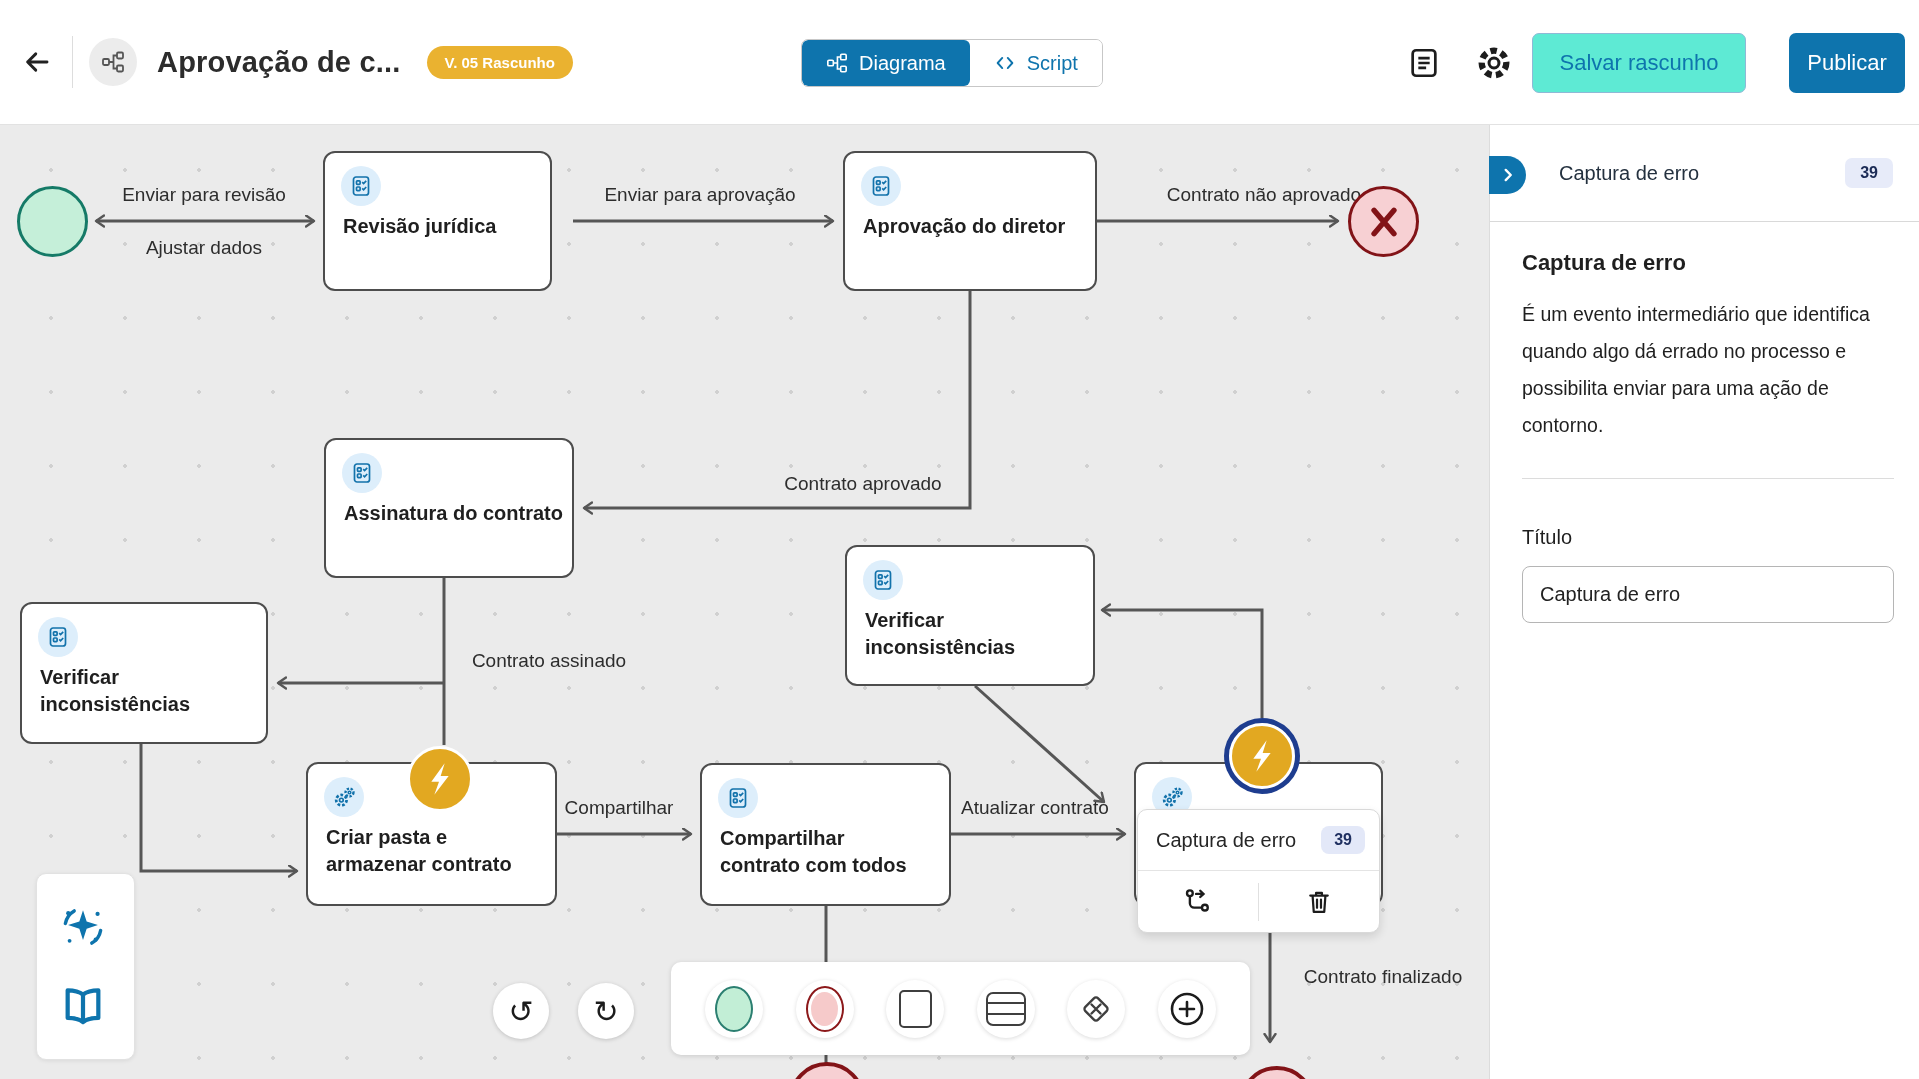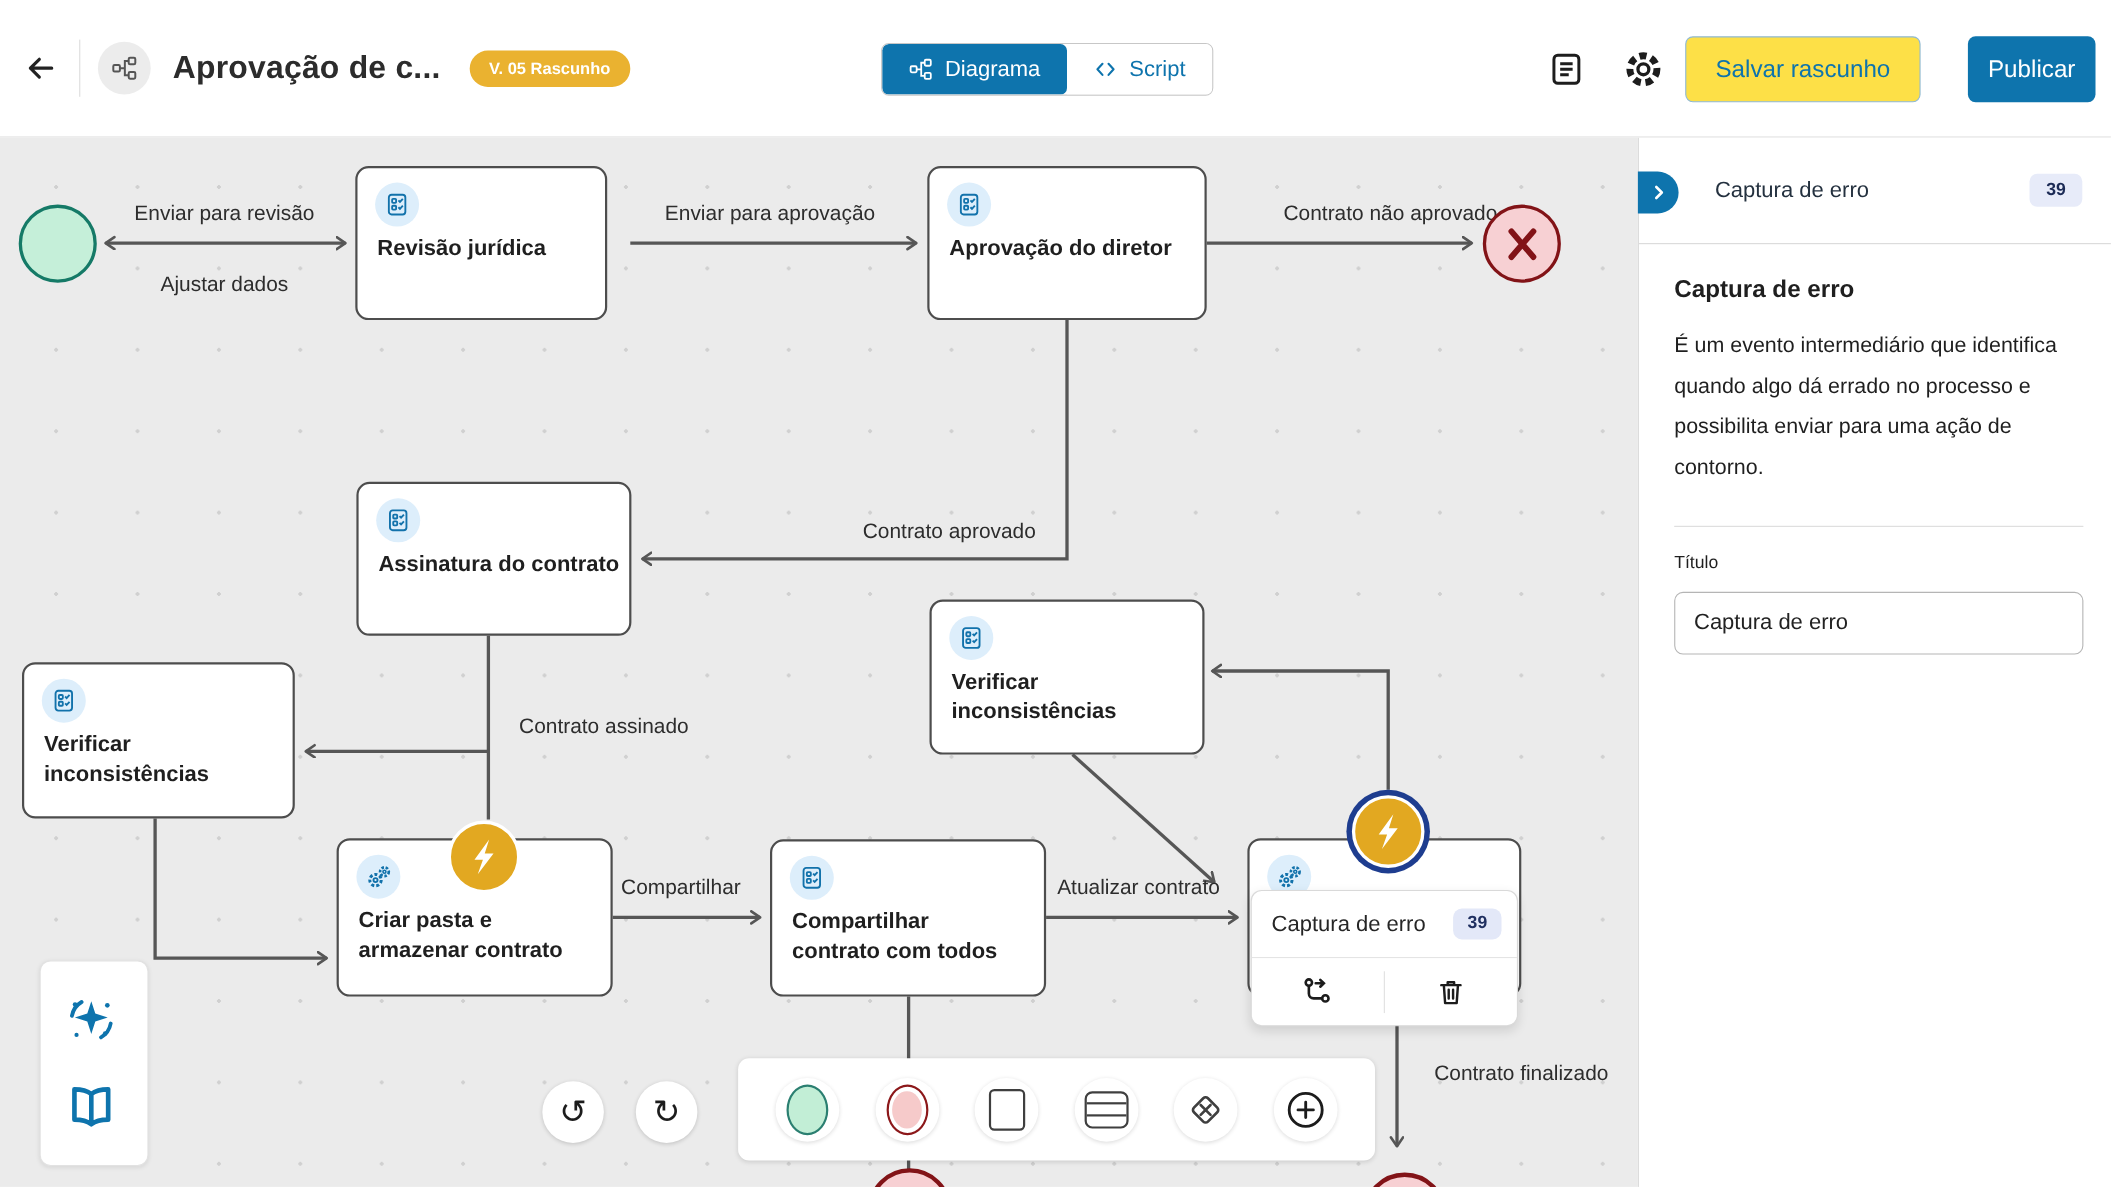--- a/index.html
+++ b/index.html
@@ -19,21 +19,21 @@
     padding:8px 18px; border-radius:17px; white-space:nowrap; }
   .view-toggle { position:absolute; left:801px; top:39px; height:48px; display:flex;
     border:1px solid #c7c7c7; border-radius:7px; background:#fff; overflow:hidden; }
   .seg { display:flex; align-items:center; justify-content:center; gap:11px; font-size:20px;
     border:none; background:#fff; color:#0e74ad; cursor:pointer; padding:0 24px; }
   .seg.active { background:#0e74ad; color:#fff; border-radius:6px;justify-content:space-between; }
   .hright { position:absolute; right:14px; top:0; height:125px; display:flex; align-items:center; }
   .hicon { width:44px; height:44px; color:#1d1d1d; }
   .hicon + .hicon { margin-left:26px; }
   .btn-outline { margin-left:16px; width:214px; height:60px; border:1px solid #8fb9d6; border-radius:7px;
-    background:#fde047; color:#0e74ad; font-size:22px; cursor:pointer; font-family:inherit; }
+    background:#5eead4; color:#0e74ad; font-size:22px; cursor:pointer; font-family:inherit; }
   .btn-solid { margin-left:43px; width:116px; height:60px; border:none; border-radius:7px;
     background:#0e74ad; color:#fff; font-size:22px; cursor:pointer; font-family:inherit; }
 
   
   .canvas { position:absolute; top:125px; left:0; width:1489px; height:954px; background:#ebebeb;
     background-image:radial-gradient(#d0d0d0 1.6px, transparent 1.7px); background-size:74px 74px;
     background-position:14px 8px; overflow:hidden; }
   .edges { position:absolute; left:0; top:0; z-index:1; }
   .elabel { position:absolute; transform:translate(-50%,-50%); font-size:19px; color:#2d2d2d;
     white-space:nowrap; z-index:2; }
@@ -101,21 +101,21 @@
     border-left:1px solid #dcdcdc; z-index:40; }
   .sb-tab { position:absolute; left:-1px; top:31px; width:37px; height:38px; background:#0e74ad;
     border:none; border-radius:0 19px 19px 0; color:#fff; cursor:pointer;
     display:flex; align-items:center; justify-content:center; }
   .sb-head { height:97px; display:flex; align-items:center; padding:0 26px 0 69px; border-bottom:1px solid #d9d9d9; }
   .sb-head-title { flex:1; font-size:20px; color:#24313f; }
   .sb-body { padding:28px 26px 0 32px; }
   .sb-h2 { font-size:22px; font-weight:bold; color:#1f1f1f; margin-bottom:20px; }
   .sb-desc { font-size:19.5px; color:#1f1f1f; line-height:37px; width:374px; }
   .sb-div { border:none; border-top:1px solid #dcdcdc; margin:34px 0 0 0; width:372px; }
-  .sb-label { margin-top:24px; font-size:16px; color:#1f1f1f; }
+  .sb-label { margin-top:47px; font-size:20px; color:#1f1f1f; }
   .sb-input { margin-top:17px; width:372px; height:57px; border:1px solid #b5b5b5; border-radius:8px;
     font-size:20px; color:#222; padding:0 17px; font-family:inherit; background:#fff; }
 
   svg.sicon { display:block; }
 </style>
 </head>
 <body>
 
 <svg width="0" height="0" style="position:absolute">
   <defs>
@@ -266,21 +266,21 @@
       <path d="M557 709 H691" marker-end="url(#ae)"></path>
       <path d="M951 709 H1125" marker-end="url(#ae)"></path>
       <path d="M1262 593 V485 H1102" marker-end="url(#ae)"></path>
       <path d="M975 561 L1104 677" marker-end="url(#ae)"></path>
       <path d="M826 781 V938"></path>
       <path d="M1270 784 V917" marker-end="url(#ae)"></path>
     </g>
   </svg>
 
   <span class="elabel" style="left:204px;top:70px">Enviar para revisão</span>
-  <span class="elabel" style="left:204px;top:135px">Ajustar dados</span>
+  <span class="elabel" style="left:204px;top:123px">Ajustar dados</span>
   <span class="elabel" style="left:700px;top:70px">Enviar para aprovação</span>
   <span class="elabel" style="left:1264px;top:70px">Contrato não aprovado</span>
   <span class="elabel" style="left:863px;top:359px">Contrato aprovado</span>
   <span class="elabel" style="left:549px;top:536px">Contrato assinado</span>
   <span class="elabel" style="left:619px;top:683px">Compartilhar</span>
   <span class="elabel" style="left:1035px;top:683px">Atualizar contrato</span>
   <span class="elabel" style="left:1383px;top:852px">Contrato finalizado</span>
 
   <div class="ev-start"></div>
   <div class="ev-end">

